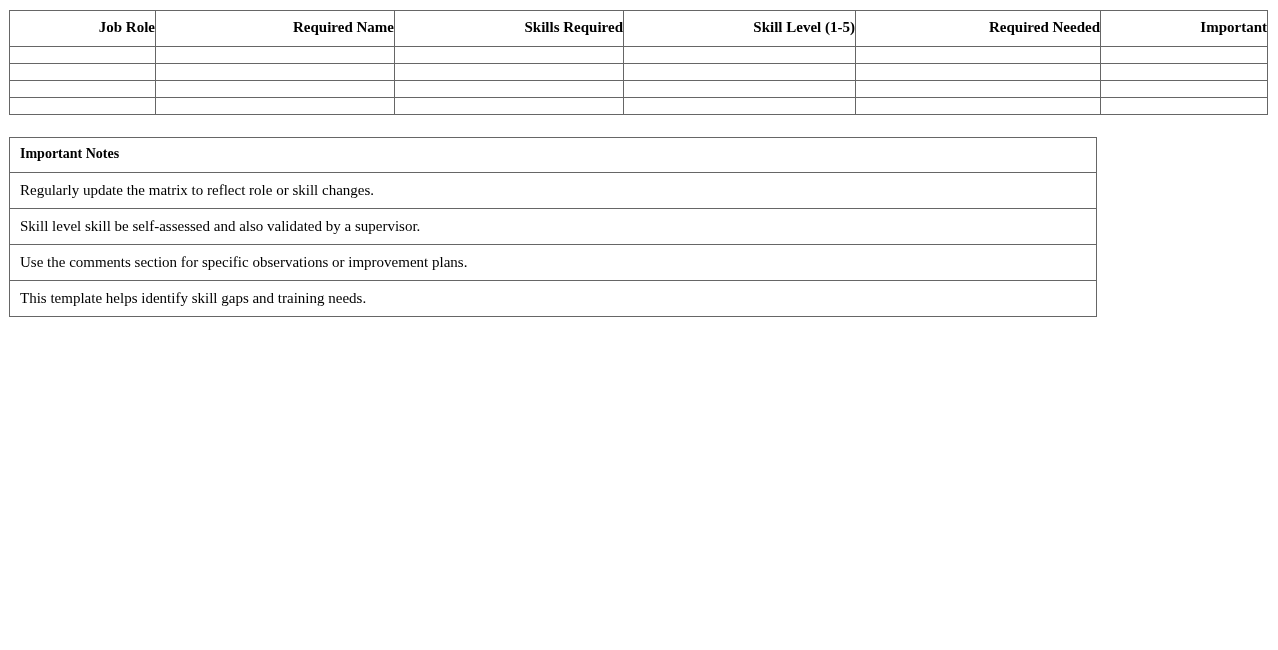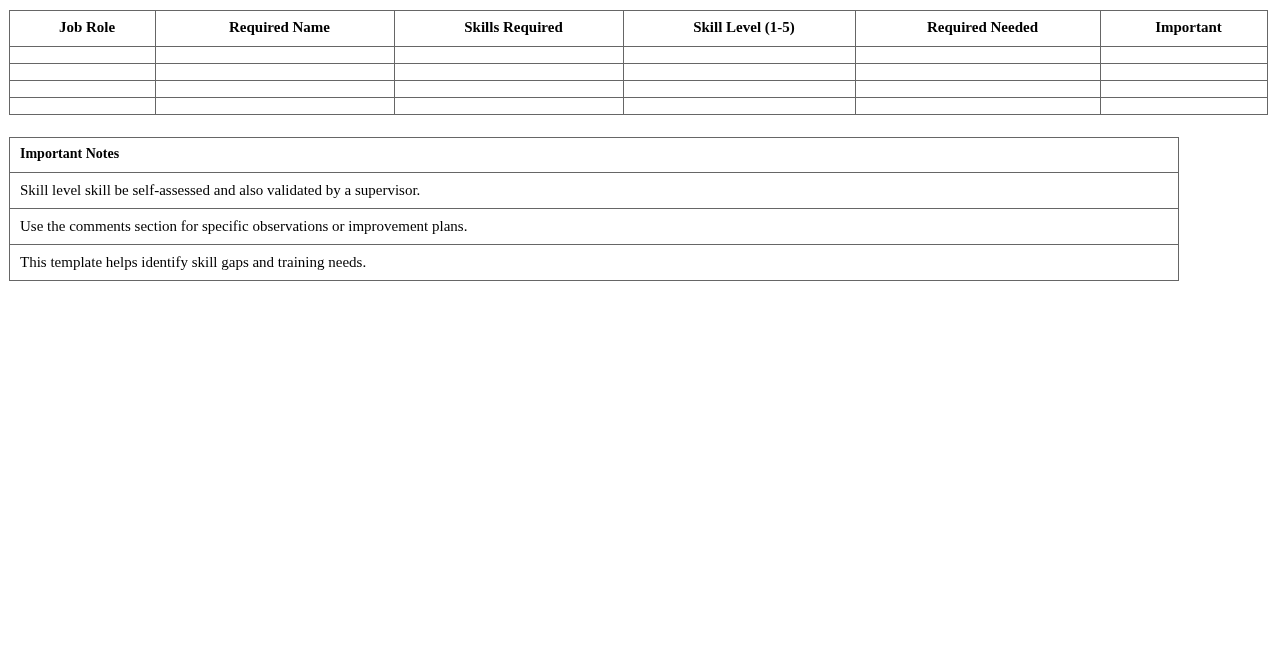--- a/index.html
+++ b/index.html
@@ -29,21 +29,21 @@
     width: 1258px;
     margin: 10px 0 0 9px;
   }
   table.matrix th,
   table.matrix td {
     border: 1px solid #666666;
     padding: 0;
     vertical-align: top;
   }
   table.matrix th {
-    text-align: center;
+    text-align: right;
     font-weight: bold;
     font-size: 15px;
     padding: 7px 0 8px 9px;
     line-height: 1.2;
     height: 20px;
   }
   table.matrix td.cell {
     height: 16px;
   }
 
@@ -52,21 +52,21 @@
   col.c2 { width: 239px; }
   col.c3 { width: 229px; }
   col.c4 { width: 232px; }
   col.c5 { width: 245px; }
   col.c6 { width: 167px; }
 
   
   table.notes {
     border-collapse: collapse;
     table-layout: fixed;
-    width: 1170px;
+    width: 1088px;
     margin: 22px 0 0 9px;
     border-radius: 29px;
   }
   table.notes th,
   table.notes td {
     border: 1px solid #666666;
     text-align: left;
     padding: 8px 0 9px 10px;
     font-size: 15px;
     line-height: 1.2;
@@ -140,20 +140,23 @@
   </table>
 
   <table class="notes">
     <thead>
       <tr>
         <th>Important Notes</th>
       </tr>
     </thead>
     <tbody>
       <tr>
+        <td>Regularly update the matrix to reflect role or skill changes.</td>
+      </tr>
+      <tr>
         <td>Skill level skill be self-assessed and also validated by a supervisor.</td>
       </tr>
       <tr>
         <td>Use the comments section for specific observations or improvement plans.</td>
       </tr>
       <tr>
         <td>This template helps identify skill gaps and training needs.</td>
       </tr>
     </tbody>
   </table>

